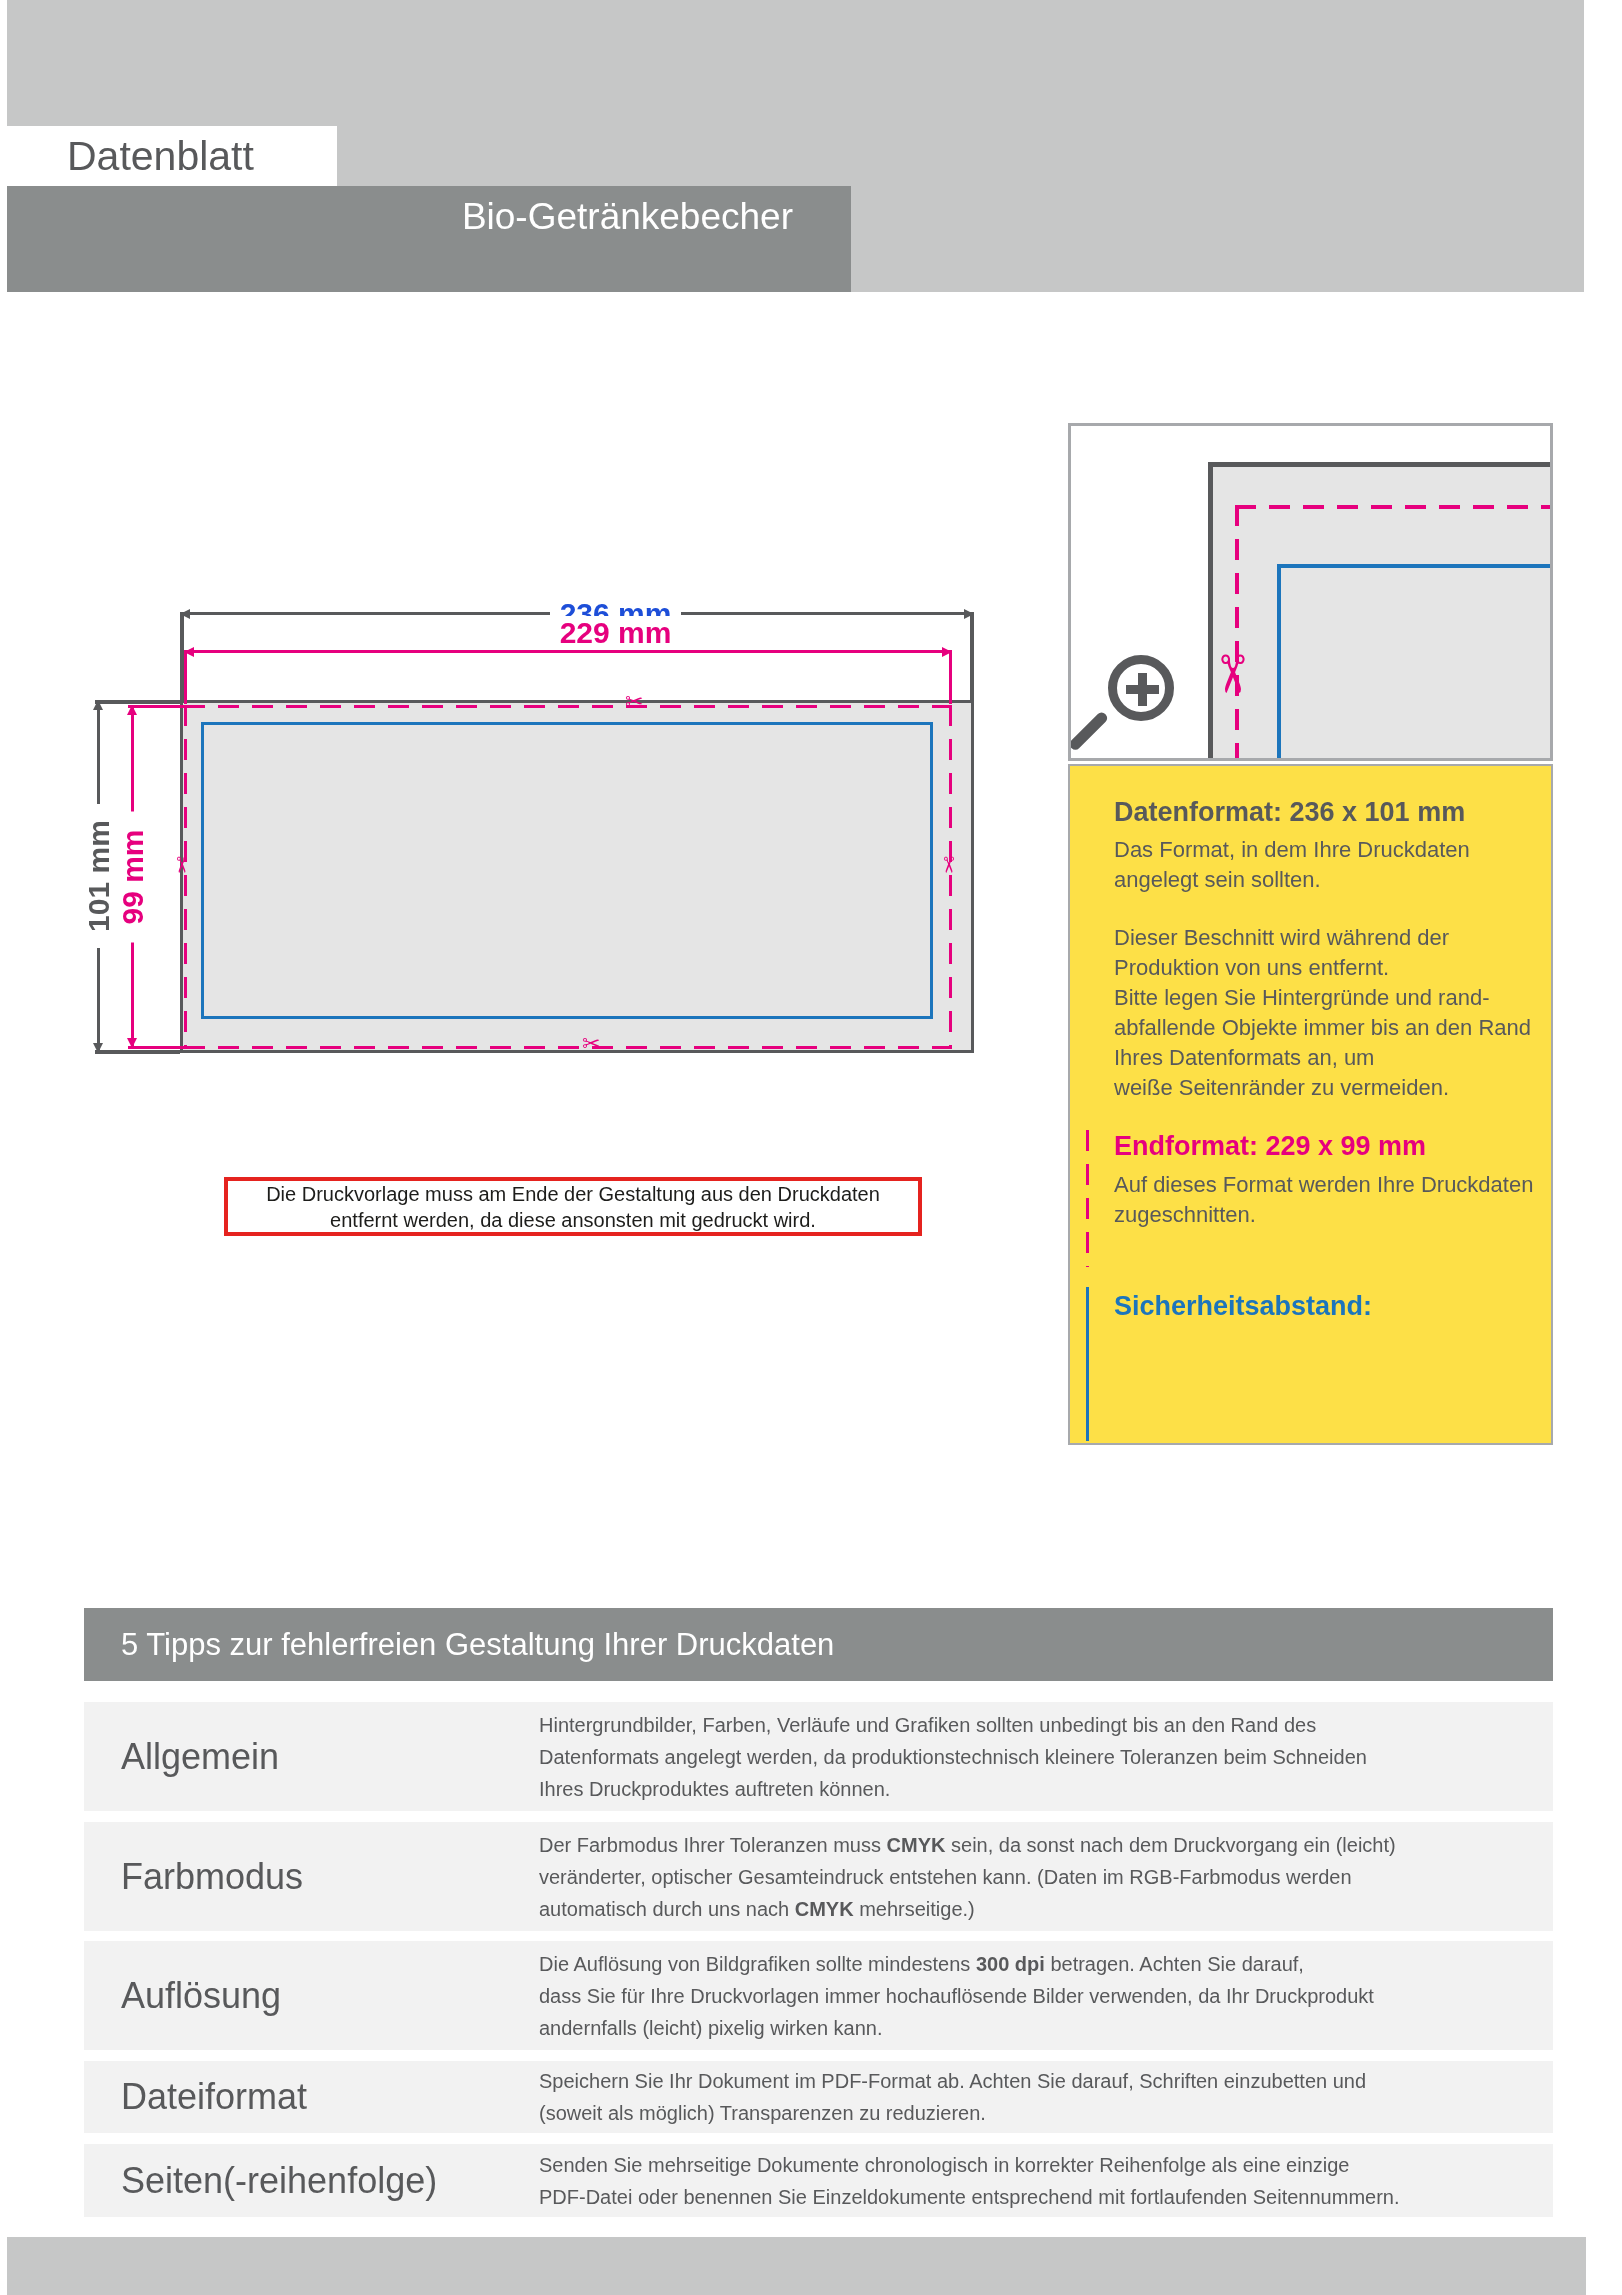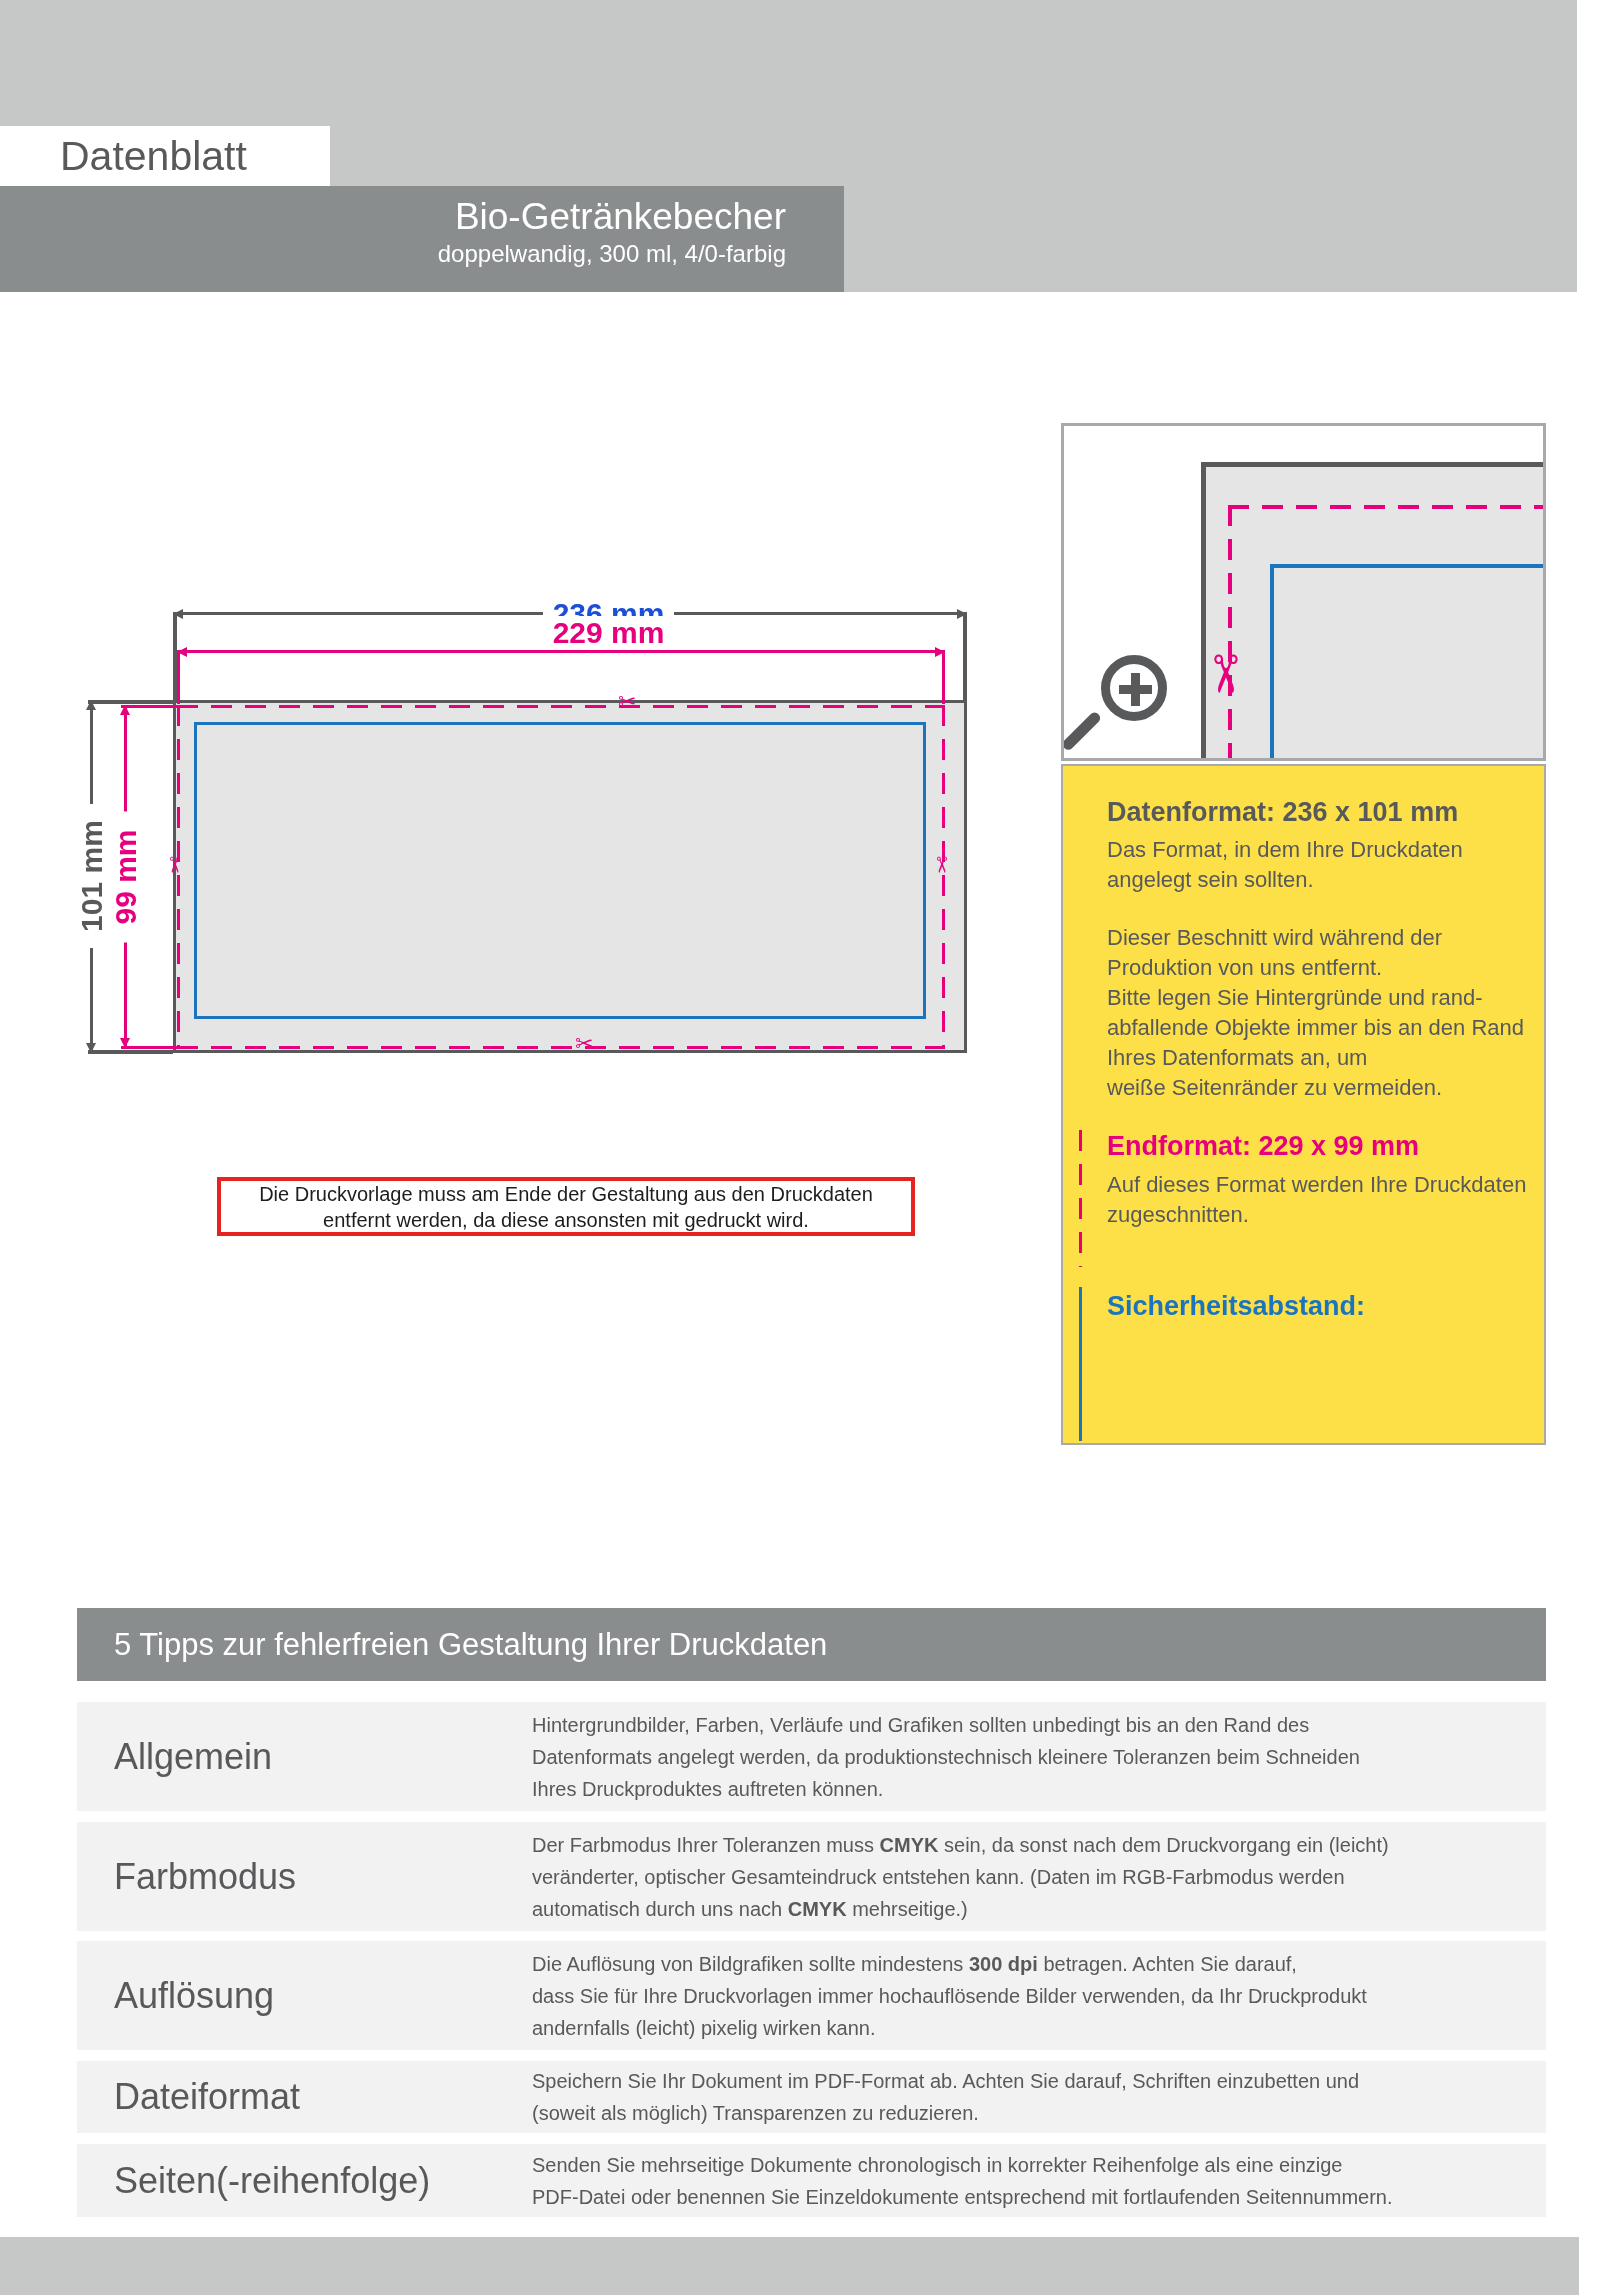--- a/index.html
+++ b/index.html
@@ -1,17 +1,17 @@
 <!DOCTYPE html>
 <html style="font-size:10.5px"><head>
 <meta charset="utf-8">
 <style>
   html,body{margin:0;padding:0;background:#fff;}
   .page{position:relative;width:1579px;height:2295px;background:#fff;overflow:hidden;
-        font-family:"Liberation Sans", sans-serif;color:#58595b;}
+        font-family:"Liberation Sans", sans-serif;color:#58595b;margin-left:7px;}
   .abs{position:absolute;}
   
   .header-bg{left:0;top:0;width:1577px;height:292px;background:#c6c7c7;}
   .datenblatt-box{left:0;top:126px;width:330px;height:60px;background:#ffffff;
       font-size:41px;line-height:60px;padding-left:60px;box-sizing:border-box;color:#58595b;}
   .product-band{left:0;top:186px;width:844px;height:106px;background:#8a8d8d;color:#fff;
       text-align:right;padding:9.2px 58px 0 0;box-sizing:border-box;}
   .product-title{font-size:37px;line-height:43px;}
   .product-subtitle{font-size:24px;line-height:31px;}
   
@@ -65,21 +65,20 @@
 </style>
 </head>
 <body>
 
 <div class="page">
 
   <div class="abs header-bg"></div>
   <div class="abs datenblatt-box">Datenblatt</div>
   <div class="abs product-band">
     <div class="product-title">Bio-Getränkebecher</div>
-    <div class="product-subtitle">doppelwandig, 300 ml, 4/0-farbig</div>
   </div>
 
   <div class="abs rect-datenformat"></div>
   <div class="abs grayline" style="left:173px;top:612px;width:3.9px;height:88px;"></div>
   <div class="abs grayline" style="left:963px;top:612px;width:3.9px;height:88px;"></div>
   <div class="abs grayline" style="left:88px;top:700px;width:85px;height:3.9px;"></div>
   <div class="abs grayline" style="left:88px;top:1050px;width:85px;height:3.9px;"></div>
 
   <div class="abs grayline" style="left:173px;top:612px;width:794px;height:3.3px;"></div>
   <div class="abs tri gray left" style="left:173px;top:609px;"></div>

